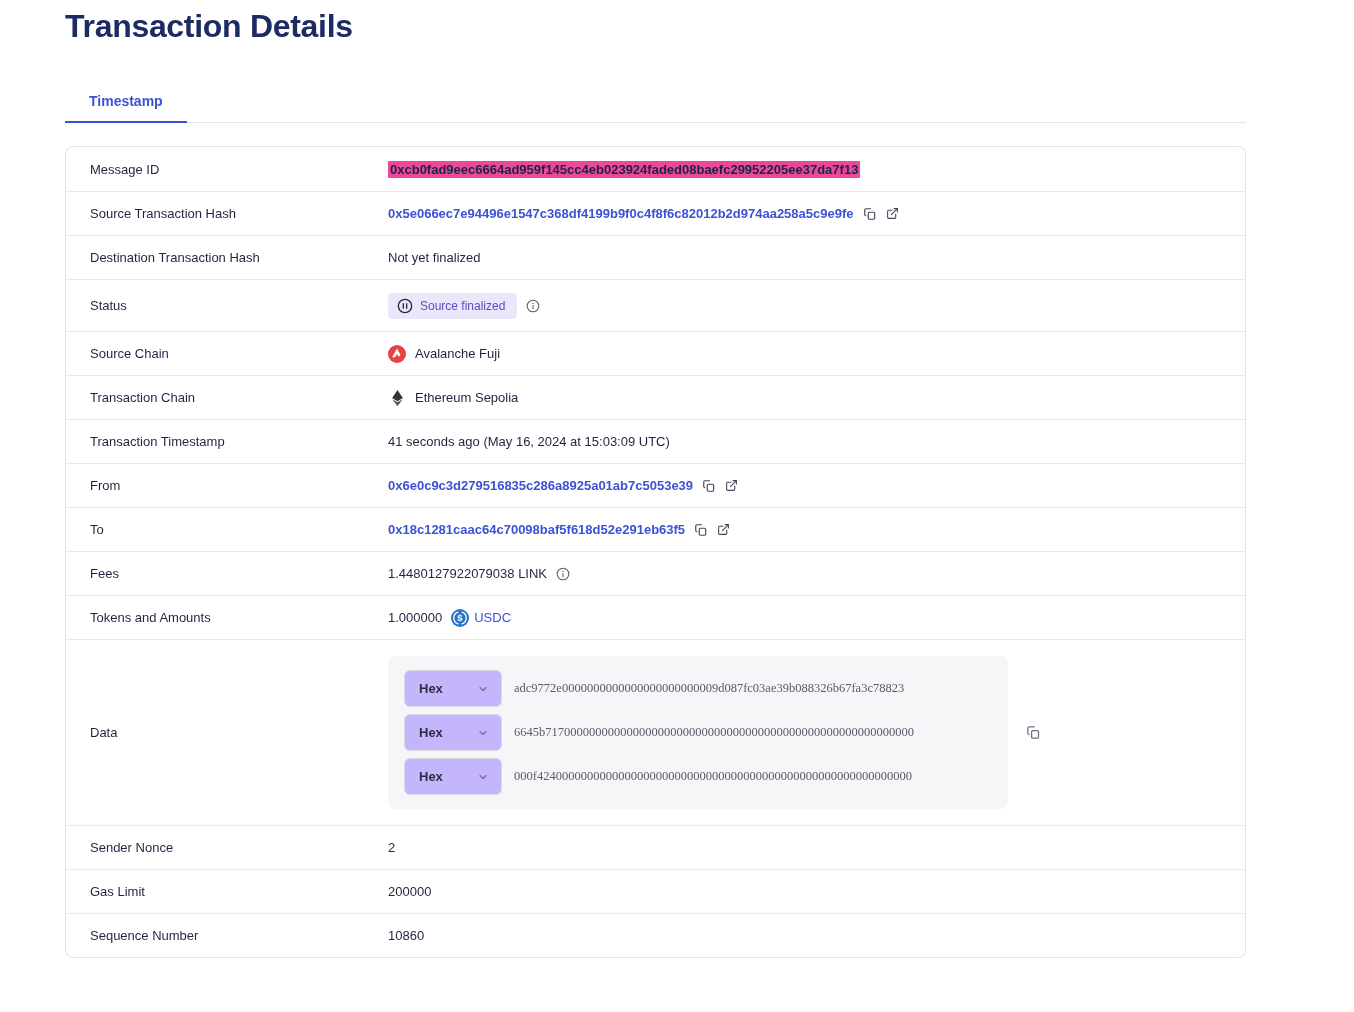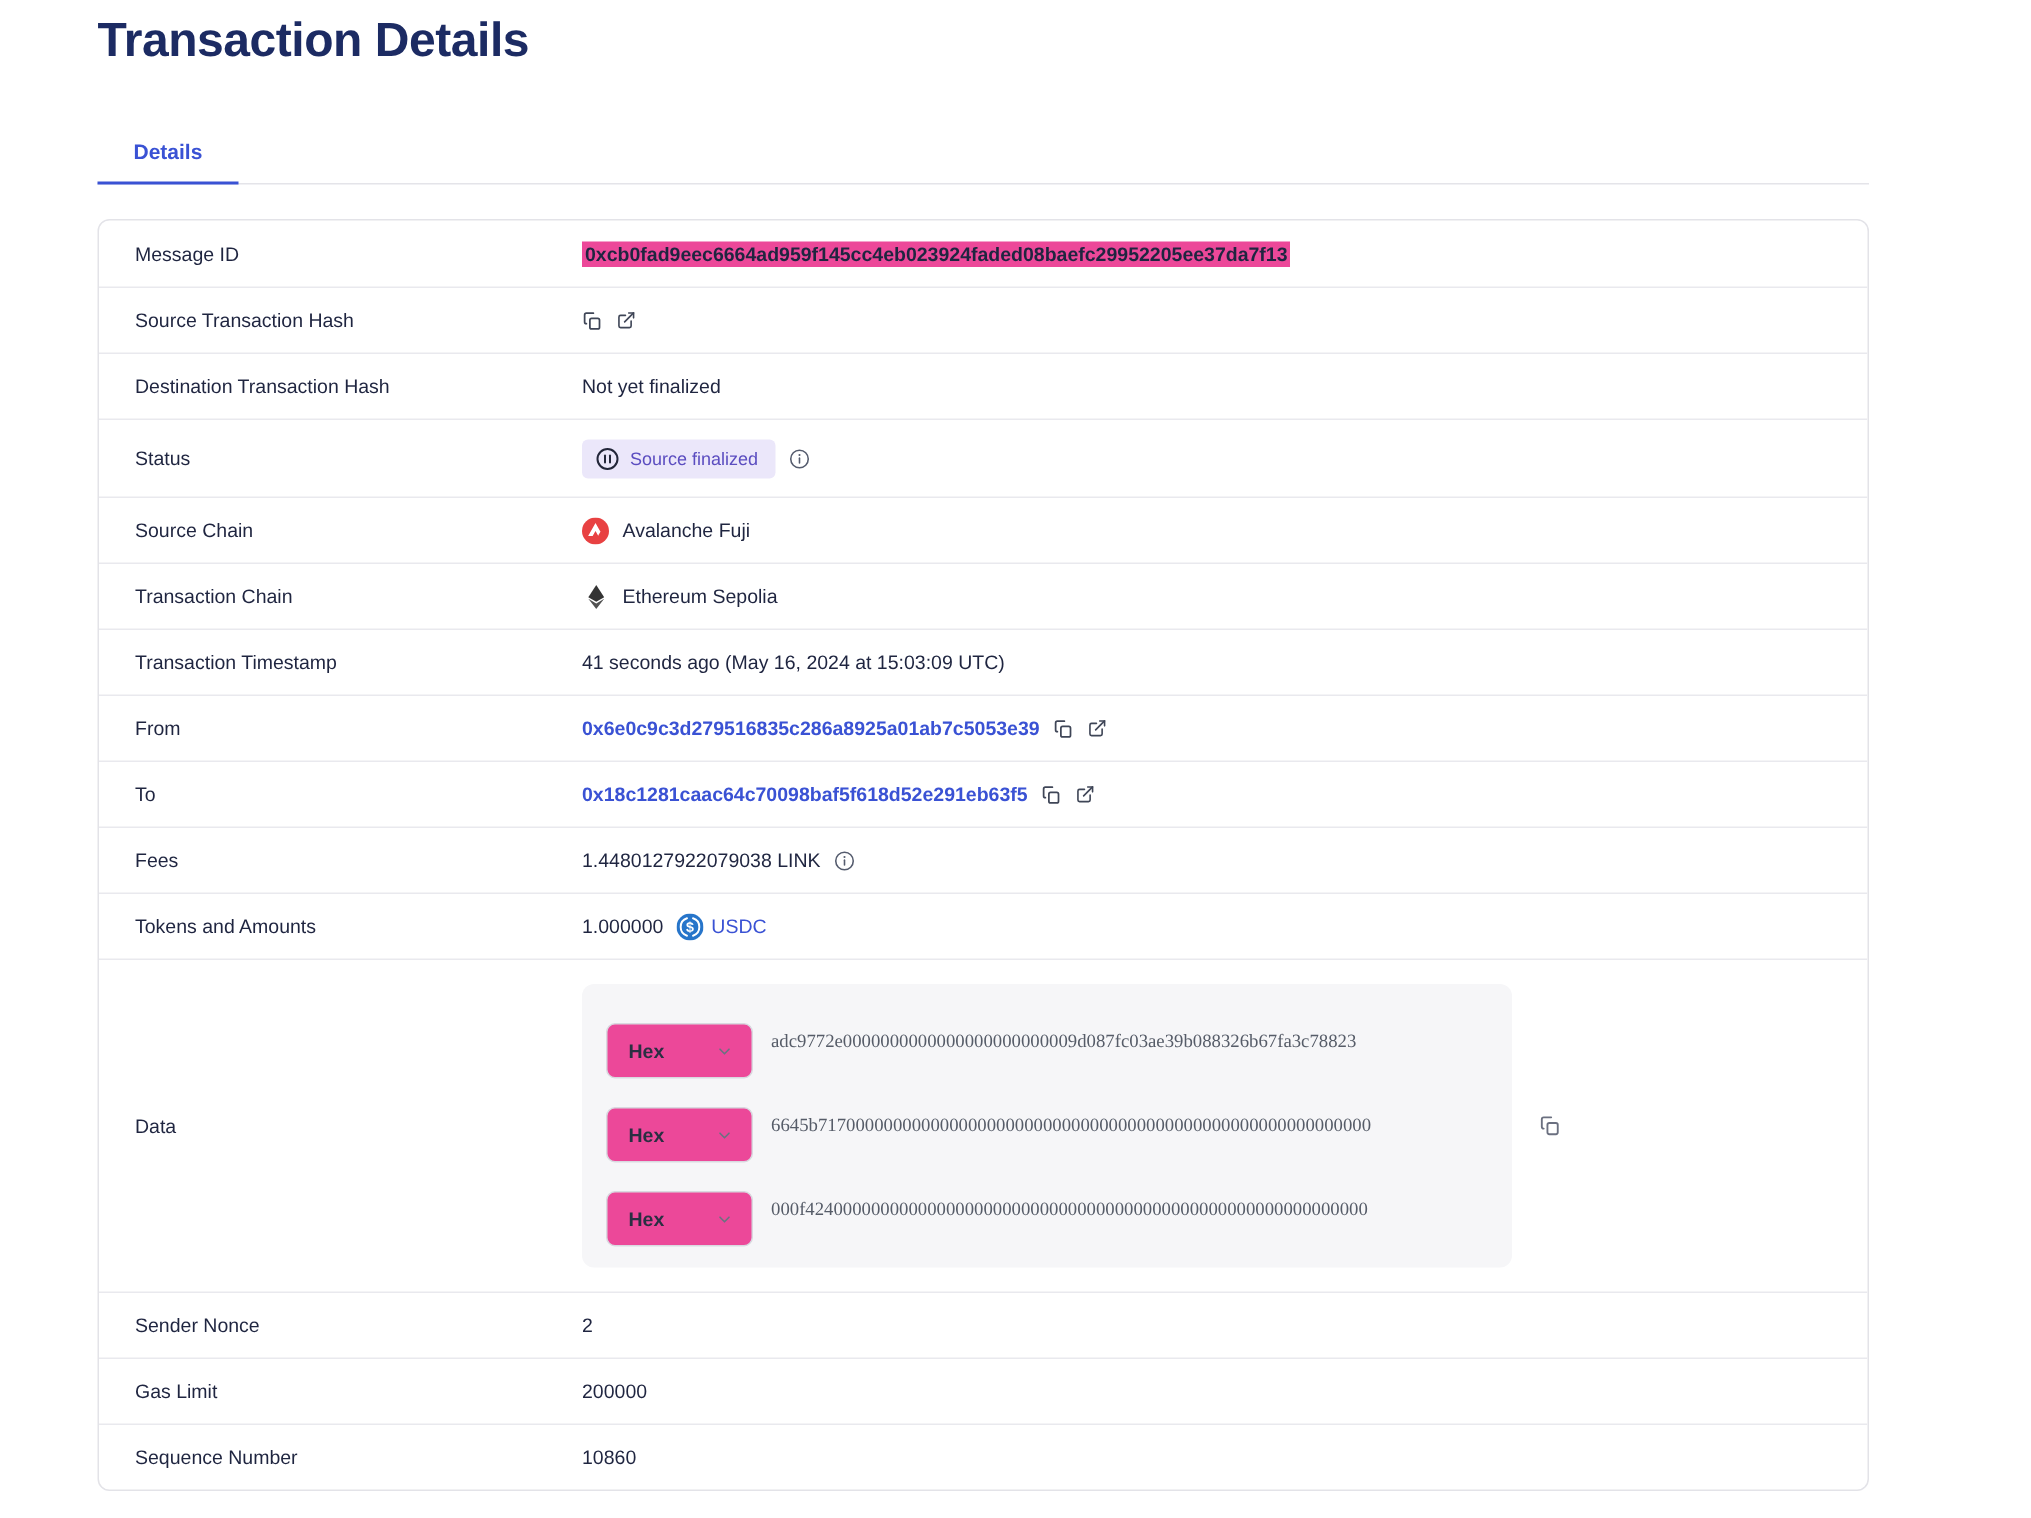--- a/index.html
+++ b/index.html
@@ -75,25 +75,25 @@
   .token-link { display: inline-flex; align-items: center; gap: 5px; color: #3a52d4; font-weight: 500; text-decoration: none; cursor: pointer; }
 
   
   .data-wrap { display: flex; align-items: center; gap: 18px; }
   .data-box {
     width: 620px; background: #f6f6f8; border-radius: 8px;
     padding: 14px 16px; display: flex; flex-direction: column; gap: 7px;
   }
   .data-line { display: flex; align-items: center; gap: 12px; }
   .hex-select {
-    width: 98px; height: 37px; background: #ec4899;
+    width: 98px; height: 37px; background: #c4b5fd;
     border: 1px solid #d9d9e0; border-radius: 6px;
     display: flex; align-items: center; justify-content: space-between;
     padding: 0 12px 0 14px; cursor: pointer;
-    font-size: 13px; font-weight: 600; color: #2a2f42; flex: 0 0 98px; margin-top: 12px;
+    font-size: 13px; font-weight: 600; color: #2a2f42; flex: 0 0 98px;
   }
   .hex-select .chev { color: #6b7280; display: inline-flex; }
   .hex-text {
     font-family: Liberation Serif, serif;
     font-size: 12.5px; color: #565c68; white-space: nowrap;
   }
   .data-copy { color: #6b7080; }
 </style>
 </head>
 <body>
@@ -124,35 +124,36 @@
     </g>
   </defs>
 </svg>
 
 <div class="page">
 
 
   <h1 class="page-title">Transaction Details</h1>
 
   <div class="tabbar">
-    <div class="tab active">Details</div>
+    <div class="tab active">Timestamp</div>
   </div>
 
   <div class="card">
 
     <div class="row">
       <div class="row-label">Message ID</div>
       <div class="row-value">
         <span class="msgid">0xcb0fad9eec6664ad959f145cc4eb023924faded08baefc29952205ee37da7f13</span>
       </div>
     </div>
 
     <div class="row">
       <div class="row-label">Source Transaction Hash</div>
       <div class="row-value">
+        <a class="hash-link">0x5e066ec7e94496e1547c368df4199b9f0c4f8f6c82012b2d974aa258a5c9e9fe</a>
         <span class="icon-btn">
             <svg width="14" height="14" viewBox="0 0 24 24">
               <use href="#i-copy"></use>
             </svg>
           </span>
         <span class="icon-btn">
             <svg width="13" height="13" viewBox="0 0 24 24">
               <use href="#i-ext"></use>
             </svg>
           </span>

